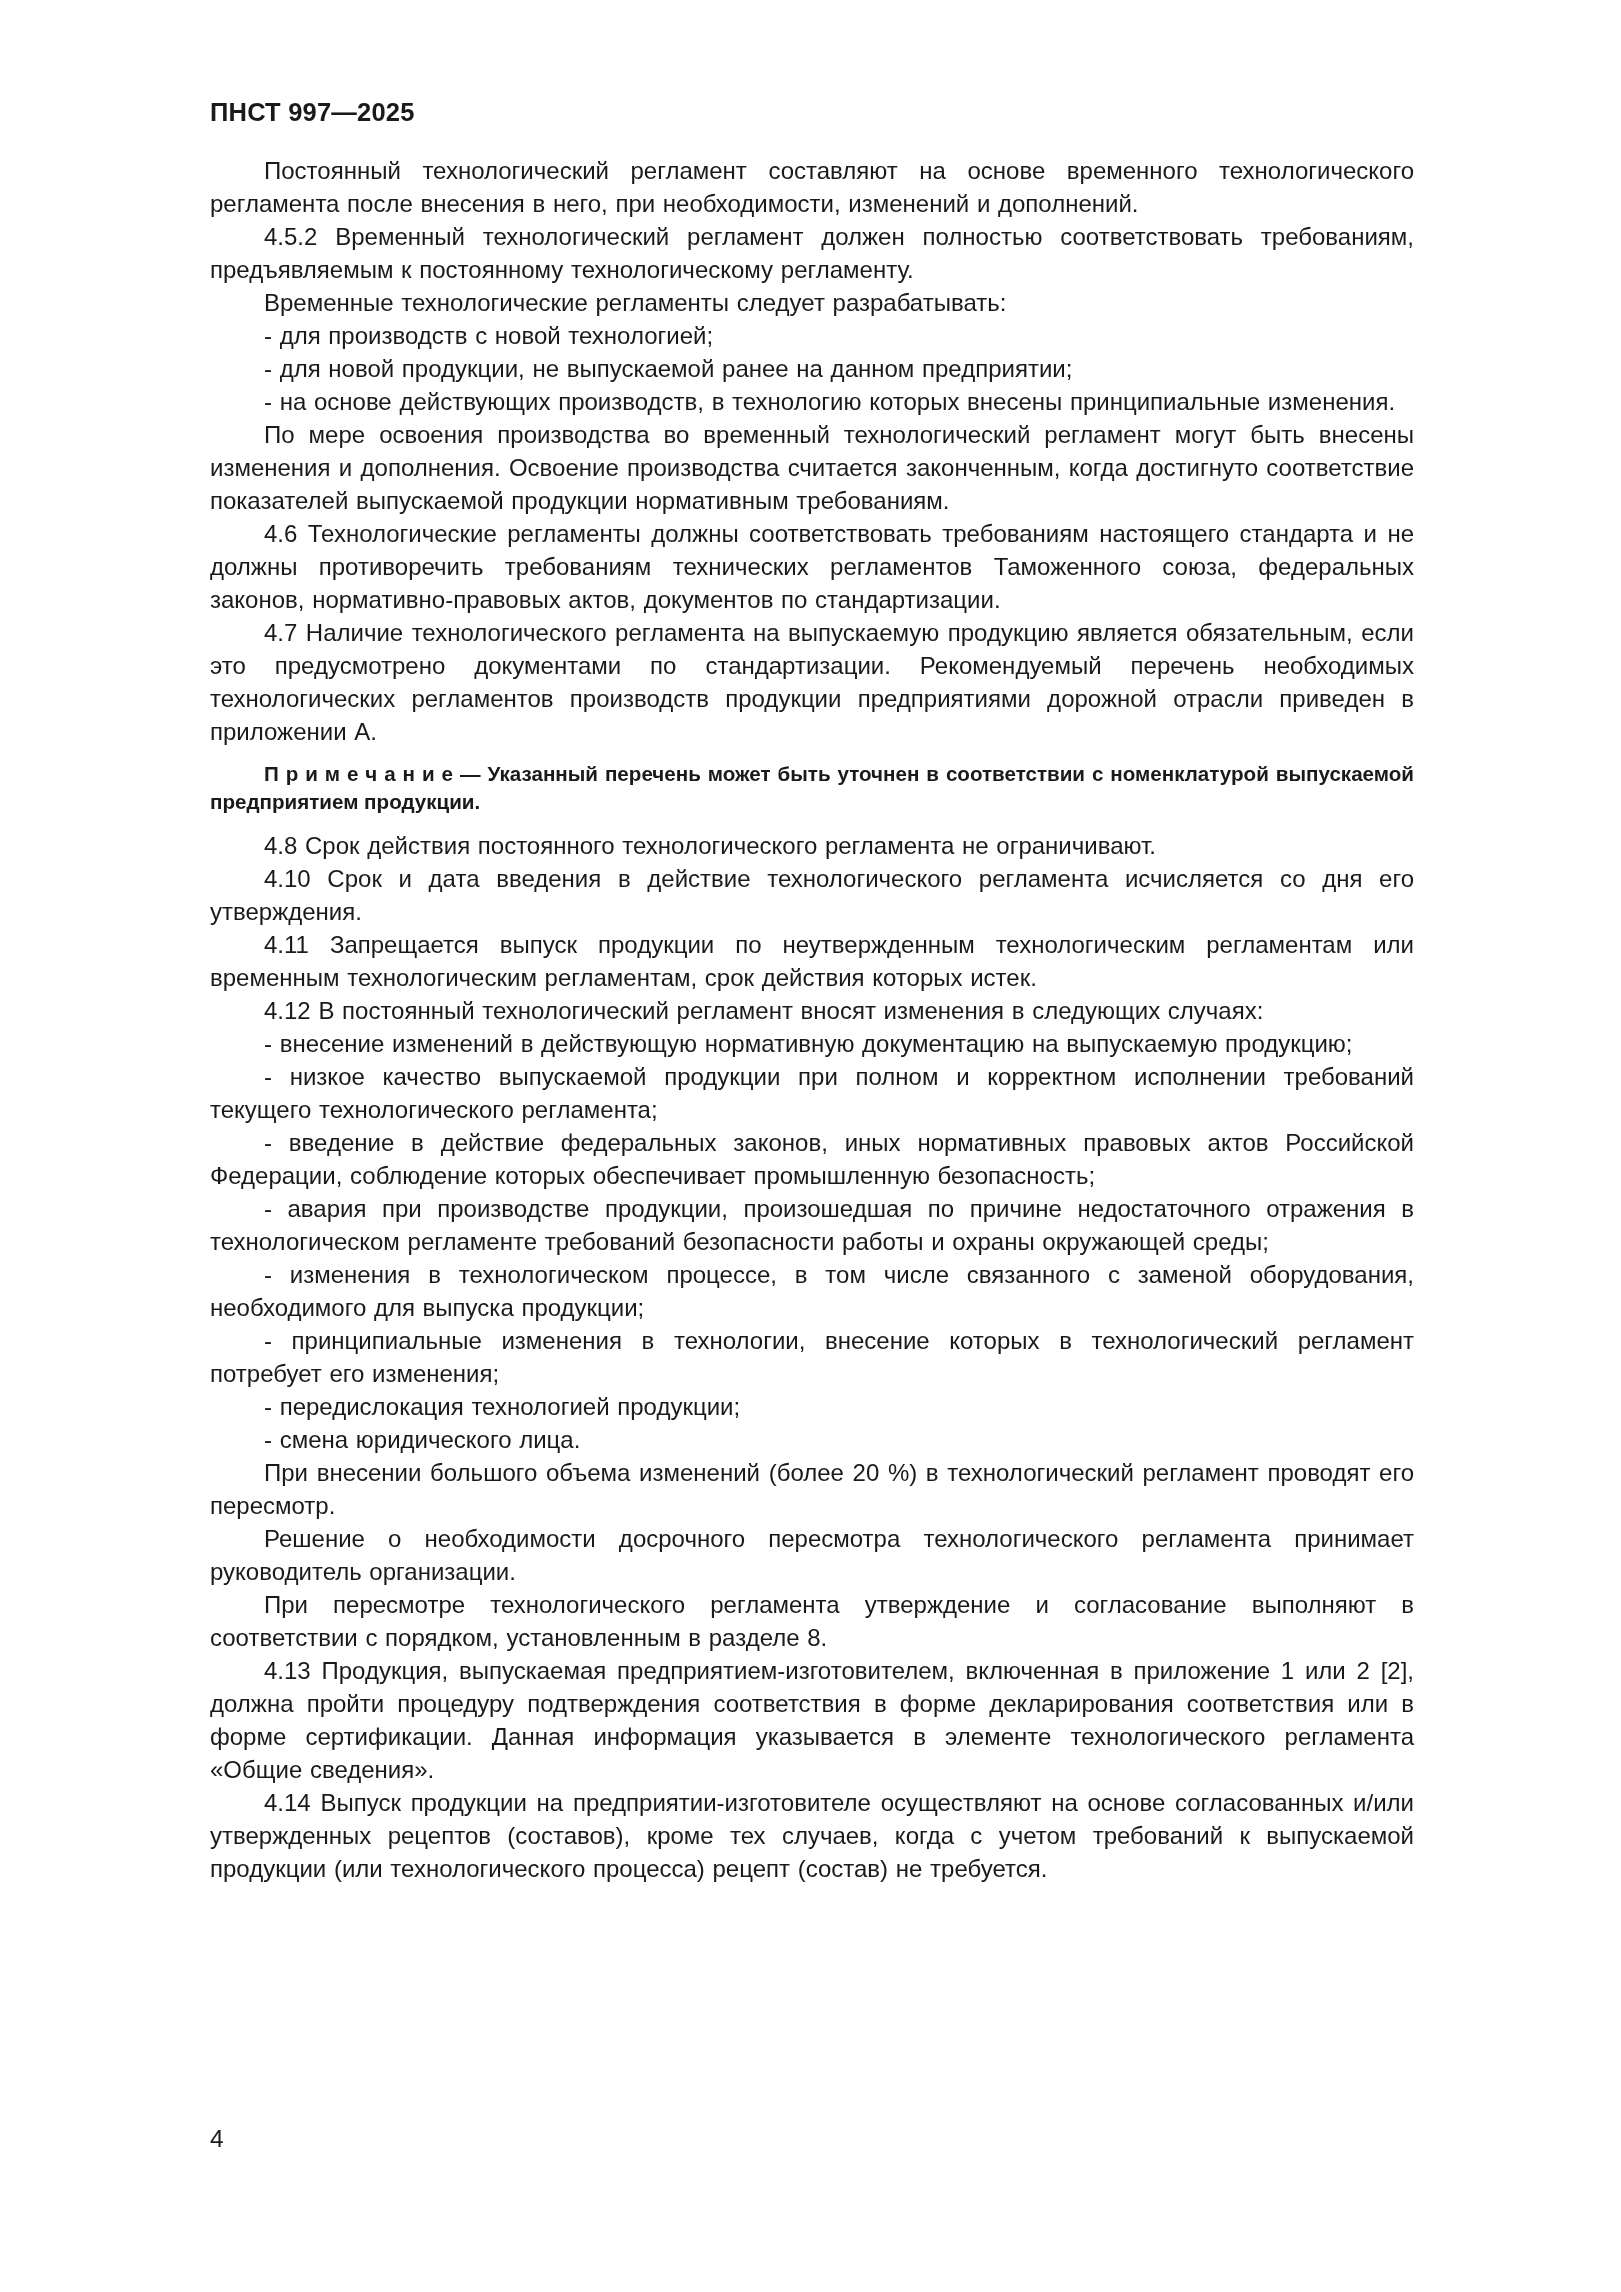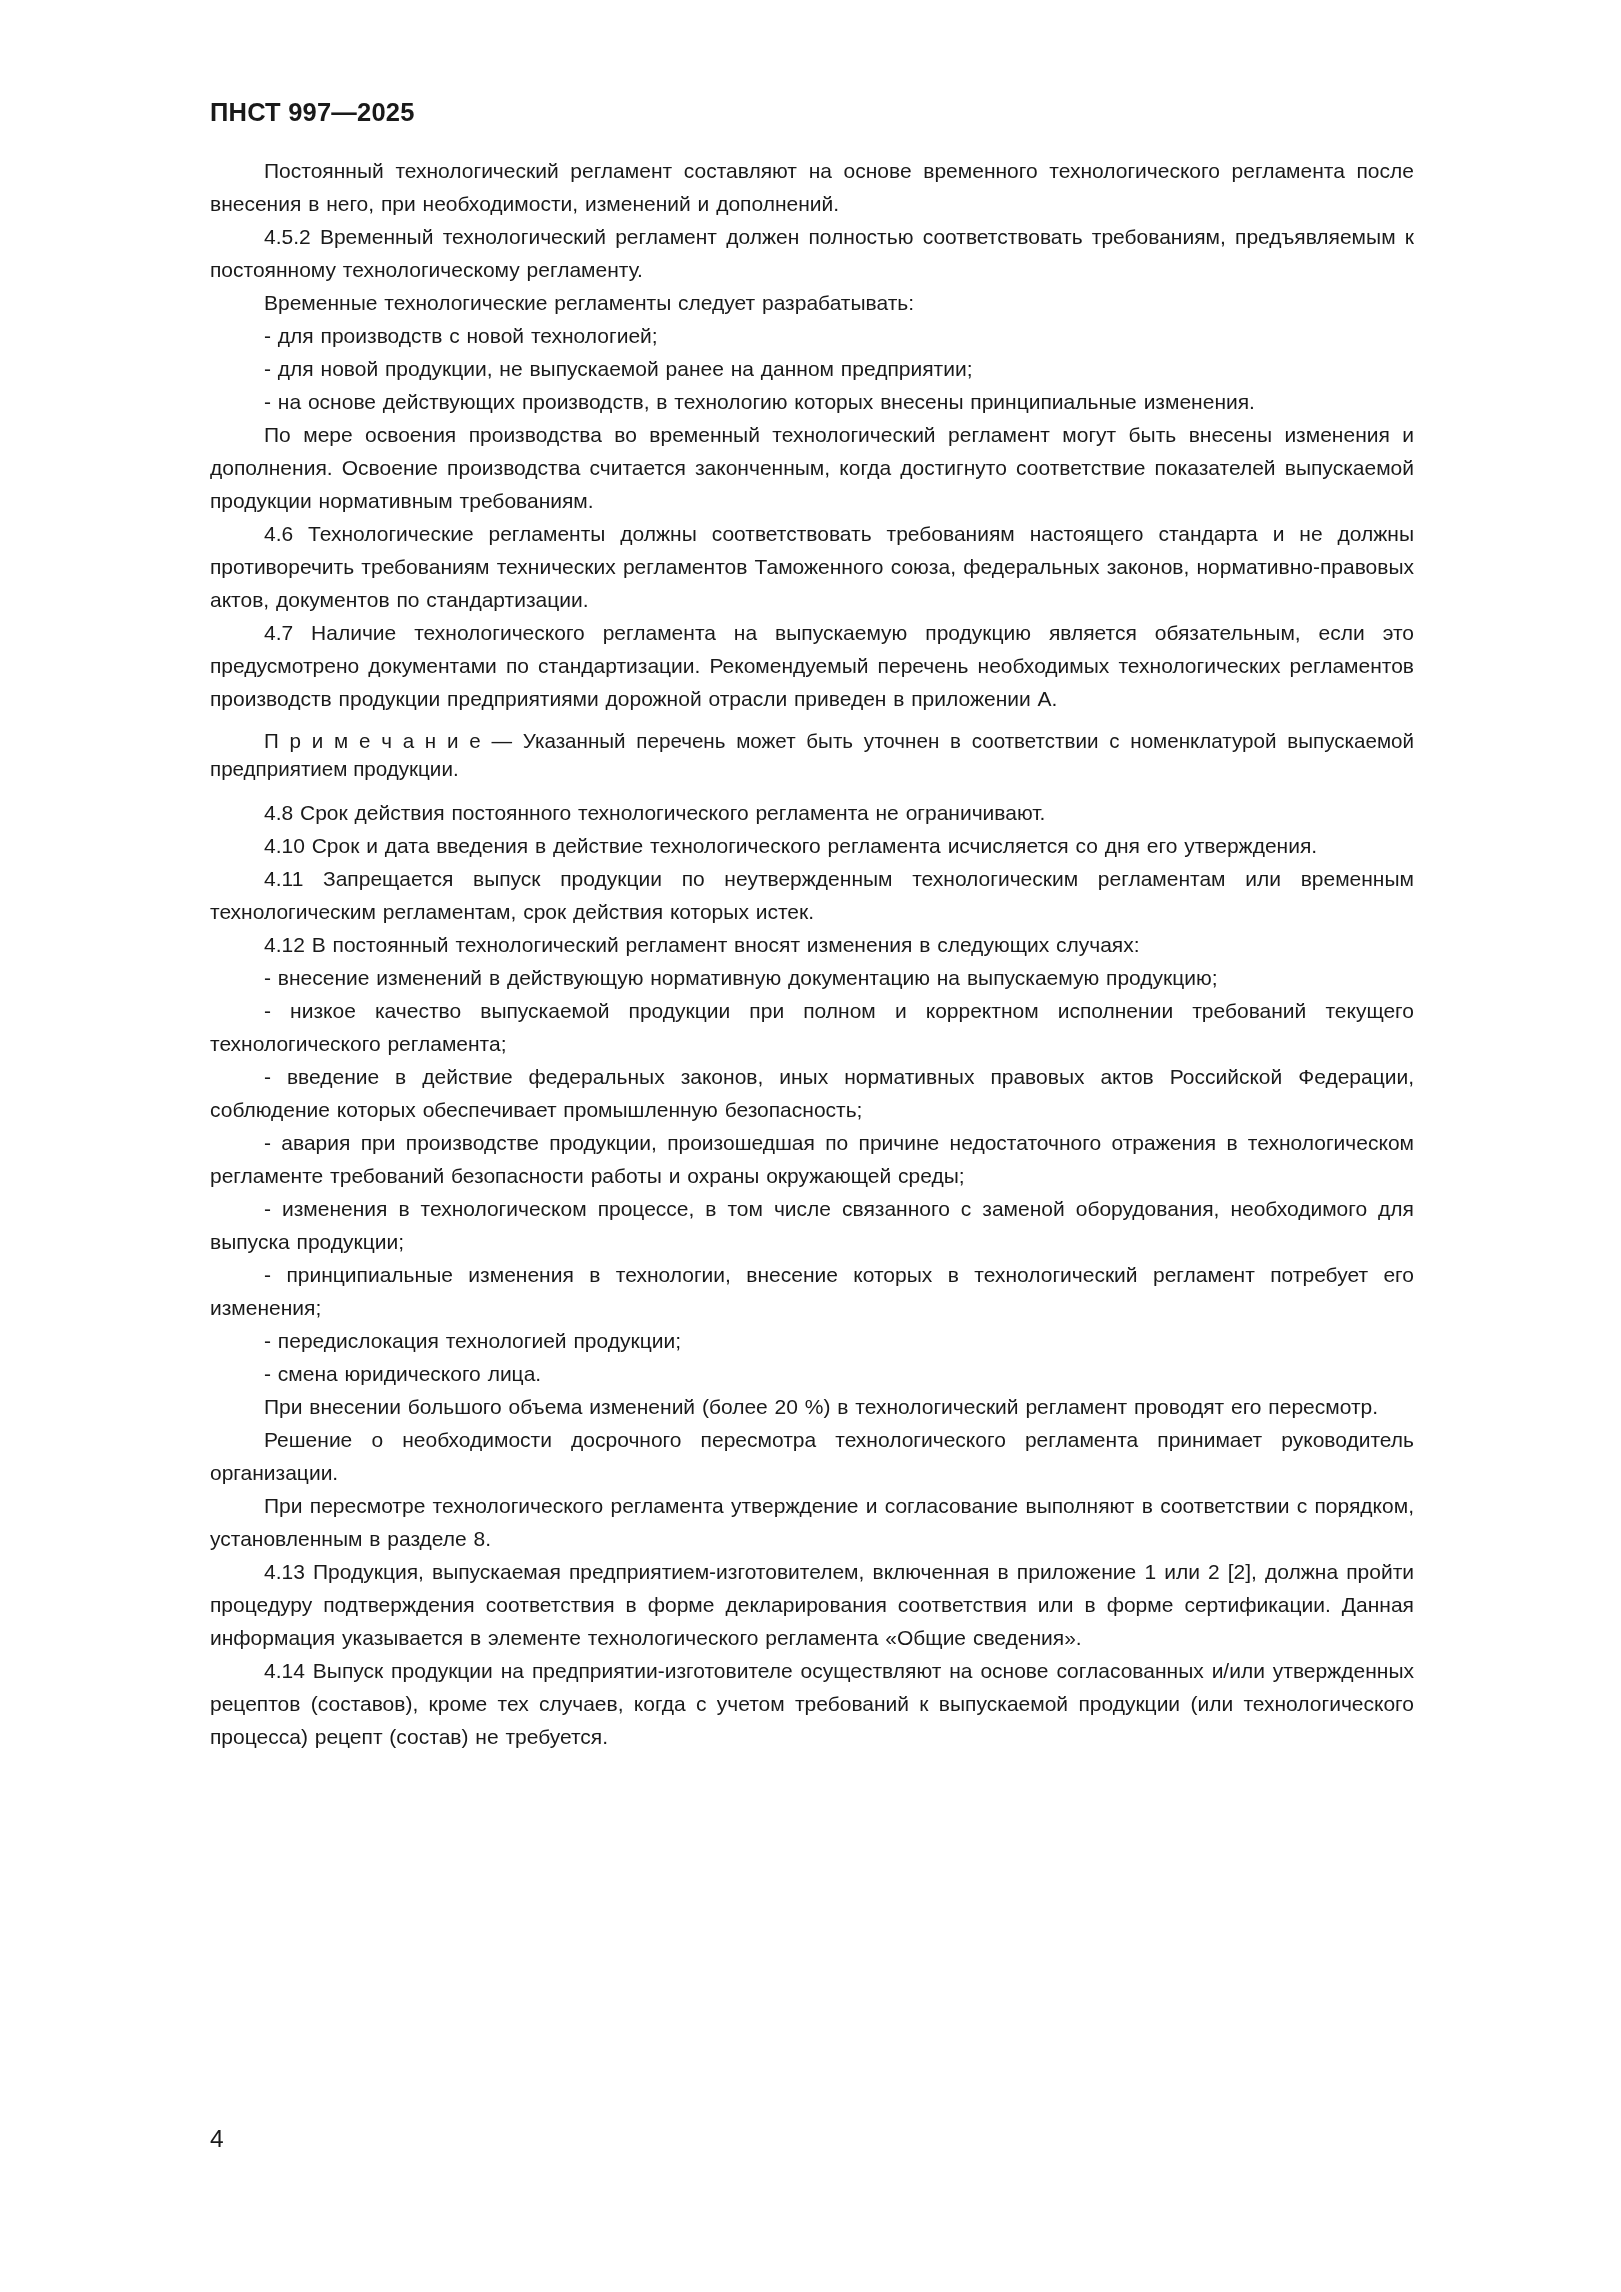--- a/index.html
+++ b/index.html
@@ -22,32 +22,33 @@
     font-size: 25.5px;
     font-weight: bold;
     letter-spacing: 0.2px;
     margin: 0 0 27.4px 0;
   }
   .text-block {
     width: 100%;
   }
   .body-par {
     margin: 0;
-    font-size: 21px;
+    font-size: 24px;
     line-height: 33px;
     text-align: justify;
     text-indent: 54px;
     word-spacing: 1px;
   }
   .note {
     margin: 11.8px 0 13.7px 0;
     font-size: 20.6px;
     line-height: 27.4px;
     text-align: justify;
     text-indent: 54px;
+    font-weight: bold;
   }
   .page-number {
     position: absolute;
     left: 132px;
     top: 2125px;
     font-size: 24.5px;
   }
 </style>
 </head>
 <body>

